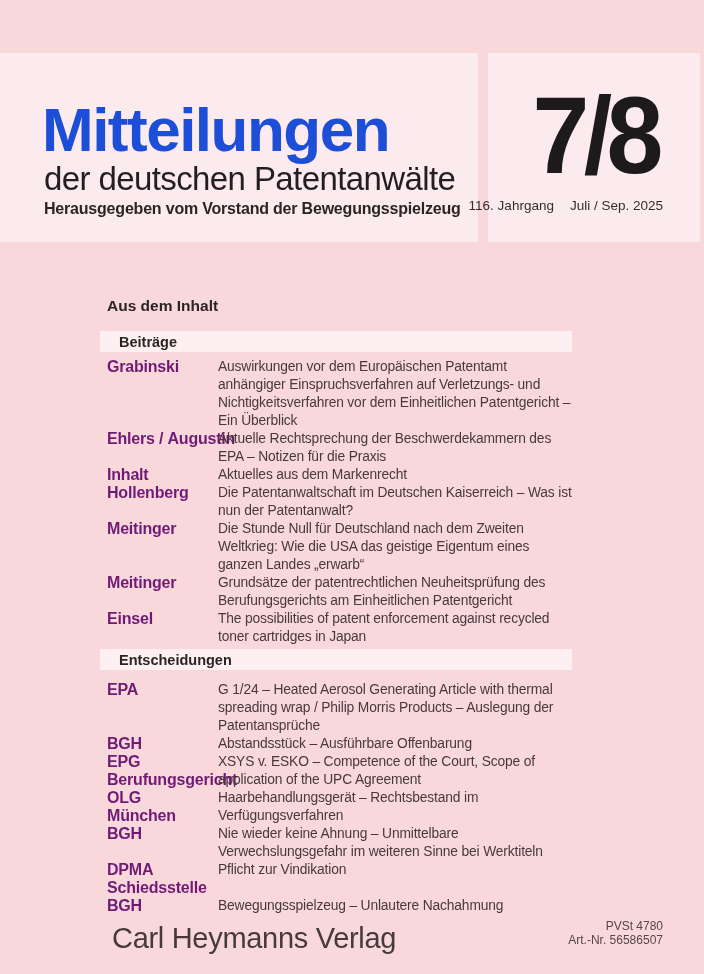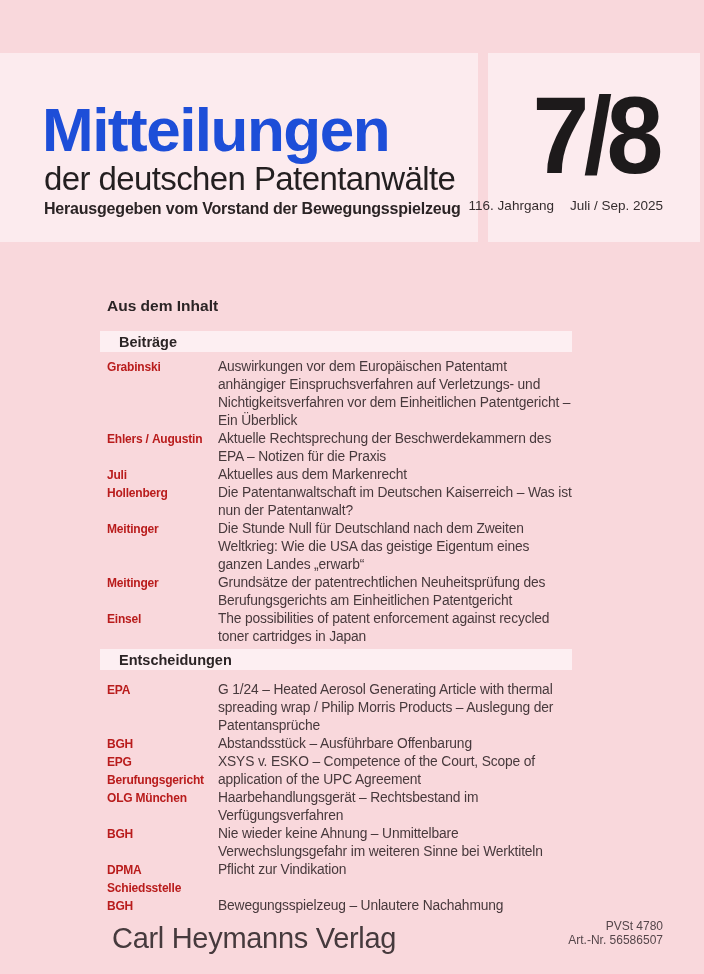--- a/index.html
+++ b/index.html
@@ -108,24 +108,24 @@
   }
   .toc{ margin-top:6px; }
   .toc-row{
     display:grid;
     grid-template-columns:105px 1fr;
     column-gap:6px;
     padding-left:7px;
   }
   .toc-author{
     font-weight:700;
-    font-size:12px;
+    font-size:16px;
     line-height:18px;
     letter-spacing:-0.2px;
-    color:#b91c1c;
+    color:#701a75;
   }
   .toc-text{
     font-size:13.8px;
     line-height:18px;
     letter-spacing:-0.15px;
     color:#47393c;
   }
 
   
   .publisher-name{
@@ -175,21 +175,21 @@
     <div class="toc">
       <div class="toc-row">
         <div class="toc-author">Grabinski</div>
         <div class="toc-text">Auswirkungen vor dem Europäischen Patentamt anhängiger Einspruchsverfahren auf Verletzungs- und Nichtigkeitsverfahren vor dem Einheitlichen Patentgericht – Ein Überblick</div>
       </div>
       <div class="toc-row">
         <div class="toc-author">Ehlers&nbsp;/&nbsp;Augustin</div>
         <div class="toc-text">Aktuelle Rechtsprechung der Beschwerdekammern des EPA – Notizen für die Praxis</div>
       </div>
       <div class="toc-row">
-        <div class="toc-author">Juli</div>
+        <div class="toc-author">Inhalt</div>
         <div class="toc-text">Aktuelles aus dem Markenrecht</div>
       </div>
       <div class="toc-row">
         <div class="toc-author">Hollenberg</div>
         <div class="toc-text">Die Patentanwaltschaft im Deutschen Kaiserreich – Was ist nun der Patentanwalt?</div>
       </div>
       <div class="toc-row">
         <div class="toc-author">Meitinger</div>
         <div class="toc-text">Die Stunde Null für Deutschland nach dem Zweiten Weltkrieg: Wie die USA das geistige Eigentum eines ganzen Landes „erwarb“</div>
       </div>

